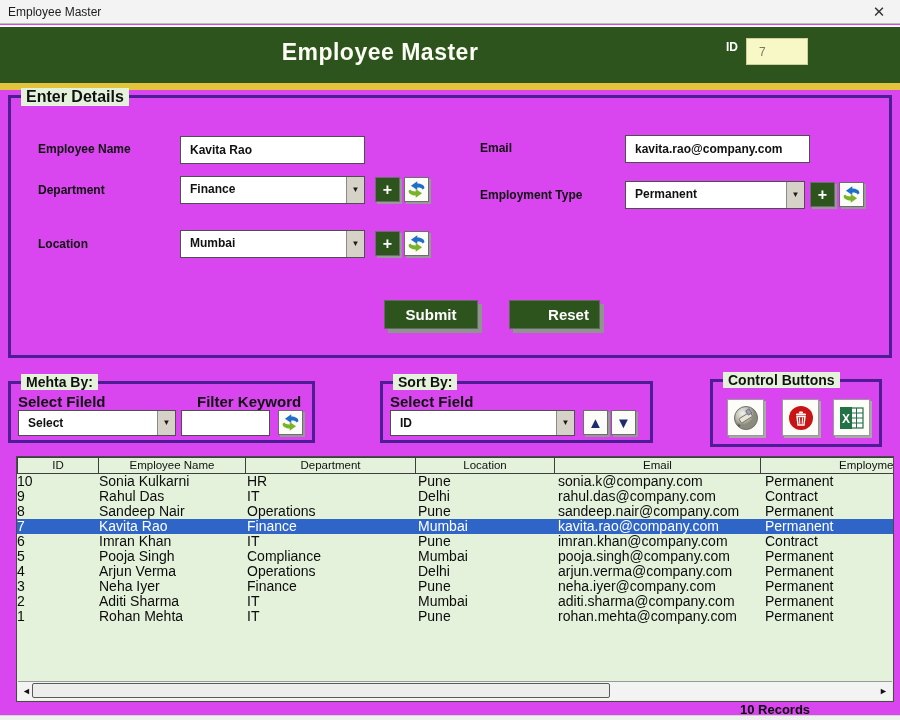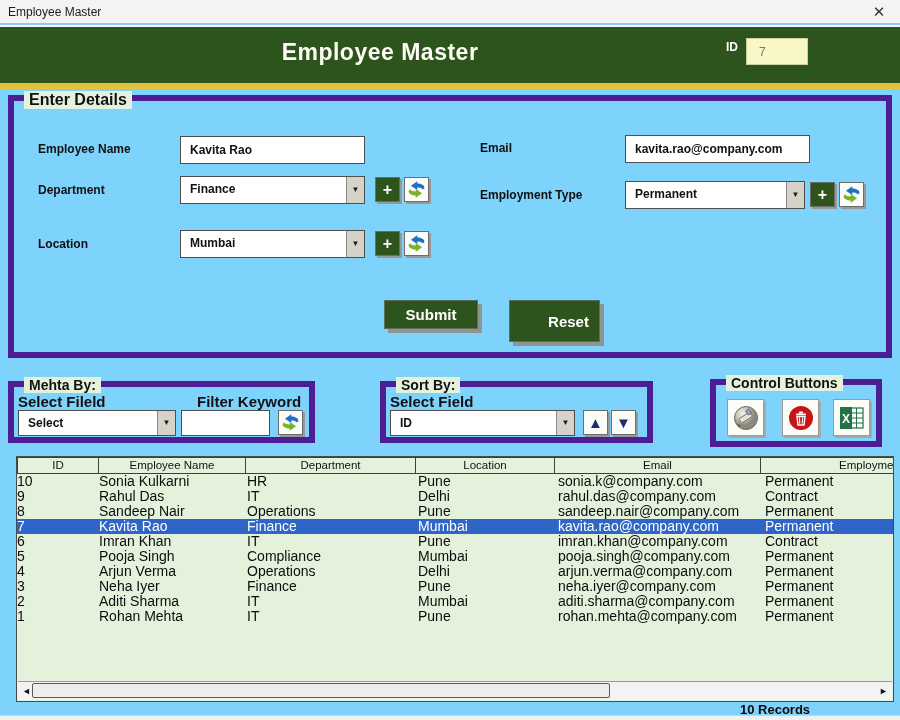--- a/index.html
+++ b/index.html
@@ -1,39 +1,39 @@
 <!DOCTYPE html>
 <html><head>
 <meta charset="utf-8">
 <style>
   * { margin:0; padding:0; box-sizing:border-box; }
   html,body { width:900px; height:720px; }
   body { font-family:"Liberation Sans", sans-serif; }
-  .screen { position:relative; width:900px; height:720px; background:#7dd3fc; overflow:hidden;text-decoration:underline; }
+  .screen { position:relative; width:900px; height:720px; background:#d946ef; overflow:hidden;text-decoration:underline; }
 
   
   .titlebar { position:absolute; left:0; top:0; width:900px; height:24px; background:#f3f3f3;
               border-bottom:1px solid #bdbdbd; display:flex; align-items:center; }
   .titlebar .title { font-size:12px; color:#1c1c1c; padding-left:8px; }
   .close-btn { position:absolute; right:10px; top:2px; width:22px; height:20px; text-align:center;
                font-size:15px; color:#333; line-height:20px; cursor:default; }
   .titlebar-highlight { position:absolute; left:0; top:25px; width:900px; height:2px; background:#fafafa; }
 
   
   .header { position:absolute; left:0; top:27px; width:900px; height:56px; background:#2d541c; }
   .header h1 { position:absolute; left:0; right:140px; top:12px; text-align:center; color:#fdfdf5;
                font-size:23px; font-weight:bold; letter-spacing:.5px; }
   .id-cluster { position:absolute; right:92px; top:11px; display:flex; align-items:flex-start; gap:8px; }
   .id-label { color:#fff; font-weight:bold; font-size:12px; margin-top:2px; }
   .id-box { width:62px; height:27px; background:#f8f8c6; border:1px solid #cfcf9e; font-size:12px;
             color:#7a7a6a; padding:6px 0 0 12px; }
   .accent-strip { position:absolute; left:0; top:83px; width:900px; height:7px; background:#e4c33c; }
 
   
-  .groupbox { position:absolute; border:6px solid #4c1d95; }
+  .groupbox { position:absolute; border:3px solid #4c1d95; }
   .groupbox > .legend { position:absolute; top:-10px; left:10px; background:#e4f2dc; padding:0 5px;
                         font-weight:bold; color:#111; white-space:nowrap; }
   .legend-lg { font-size:16px; }
   .legend-md { font-size:14px; }
 
   .field-label { position:absolute; font-size:12px; font-weight:bold; color:#111; }
   .small-label { position:absolute; font-size:15px; font-weight:bold; color:#111; }
 
   .textbox { position:absolute; background:#fff; border:1px solid #4e4e4e; font-size:12px; font-weight:bold;
              color:#111; padding:6px 0 0 9px; }
@@ -160,21 +160,21 @@
       <span>+</span>
     </div>
   <div class="mini-btn sync-btn" style="left:839px; top:182px;">
     <svg viewBox="0 0 24 24">
       <path d="M22 10.5c0-4.2-4.2-6-9-6V1.6L5 7.2l8 5.4V9.5c3.8 0 6 .6 6.6 2.4z" fill="#1f6fc8"></path>
       <path d="M2 13.5c0 4.2 4.2 6 9 6v2.9l8-5.6-8-5.4v3.1c-3.8 0-6-.6-6.6-2.4z" fill="#7ab32a"></path>
     </svg>
   </div>
 
   <div class="btn-green" style="left:384px; top:300px; width:94px; height:29px;">Submit</div>
-  <div class="btn-green" style="left:509px; top:300px; width:91px; height:42px;padding-left:28px;">Reset</div>
+  <div class="btn-green" style="left:509px; top:300px; width:91px; height:29px;padding-left:28px;">Reset</div>
 
   <div class="groupbox" style="left:8px; top:381px; width:307px; height:62px;">
     <span class="legend legend-md">Mehta By:</span>
   </div>
   <span class="small-label" style="left:18px; top:393px;">Select Fileld</span>
   <div class="combo" style="left:18px; top:410px; width:158px; height:26px;">
     <span class="value">Select</span>
     <span class="arrow-btn">▼</span>
   </div>
   <span class="small-label" style="left:181px; top:393px;margin-left:16px;">Filter Keyword</span>

